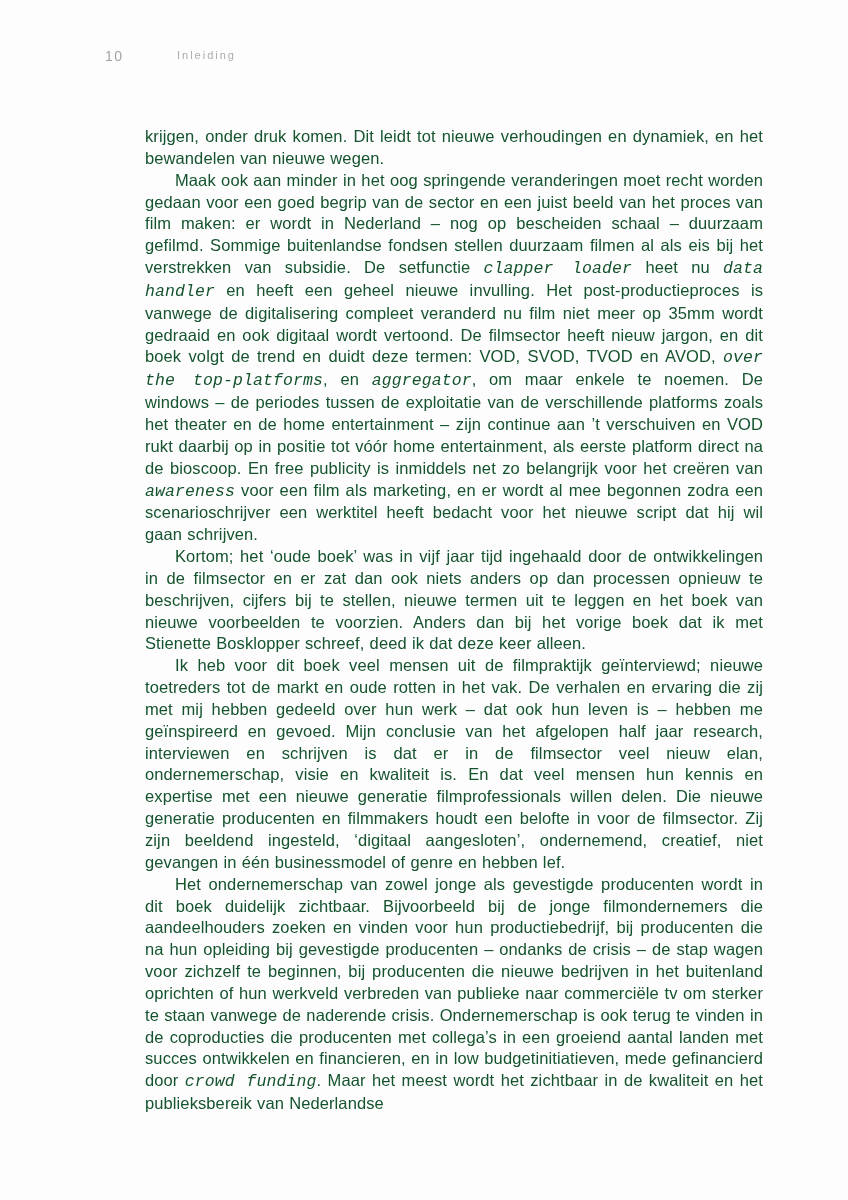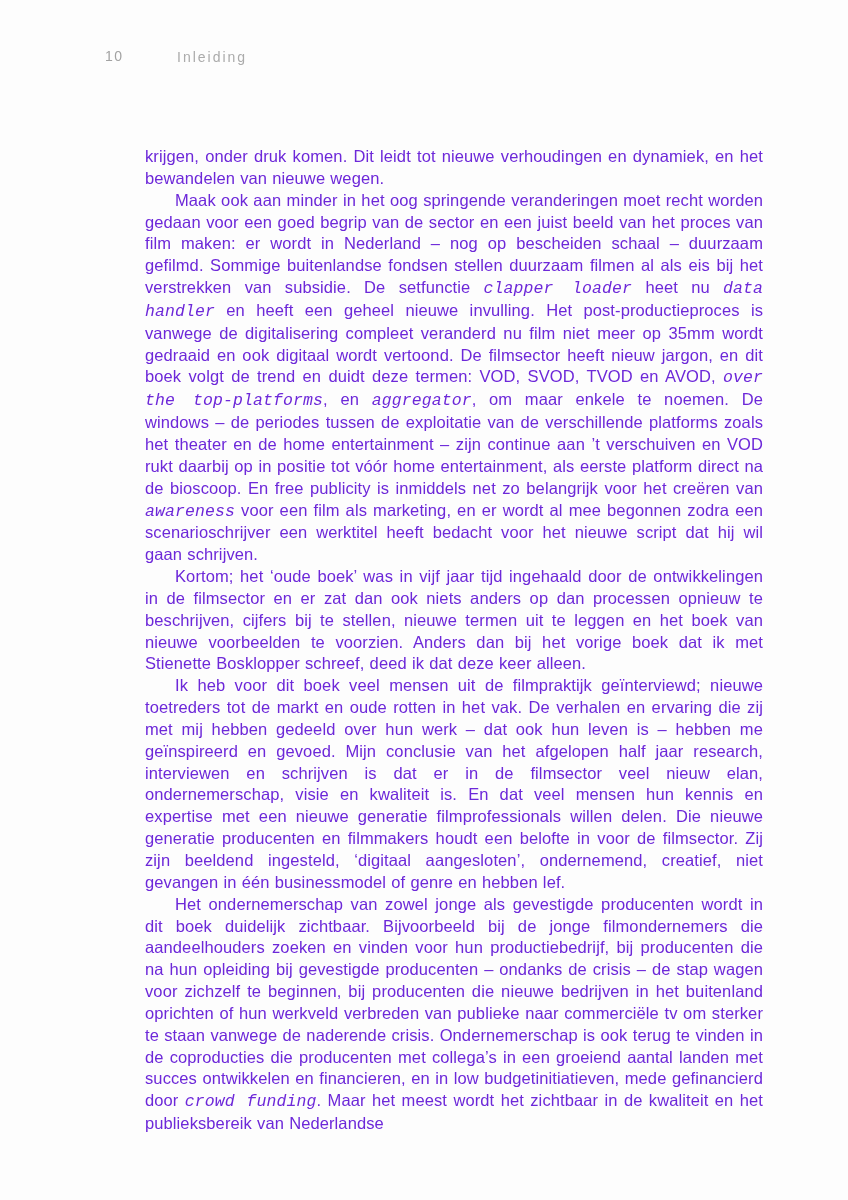--- a/index.html
+++ b/index.html
@@ -29,37 +29,36 @@
     left: 73px;
     top: 0;
     font-size: 14px;
     letter-spacing: 1.5px;
     color: #a2a2a2;
   }
   .running-head {
     position: absolute;
     left: 145px;
     top: 1px;
-    font-size: 14px;
+    font-size: 11px;
     letter-spacing: 2px;
     color: #ababab;
   }
   
   .text-column {
     position: absolute;
     top: 126px;
     left: 145px;
     width: 618px;
-    color: #6d28d9;
+    color: #14532d;
     font-size: 16.5px;
     line-height: 21.85px;
     text-align: justify;
     letter-spacing: 0.1px;
     word-spacing: 0.5px;
-    margin-top: 20px;
   }
   .text-column p {
     margin: 0;
     padding: 0;
   }
   .text-column p.indent {
     text-indent: 30px;
   }
   .italic {
     font-style: italic;

